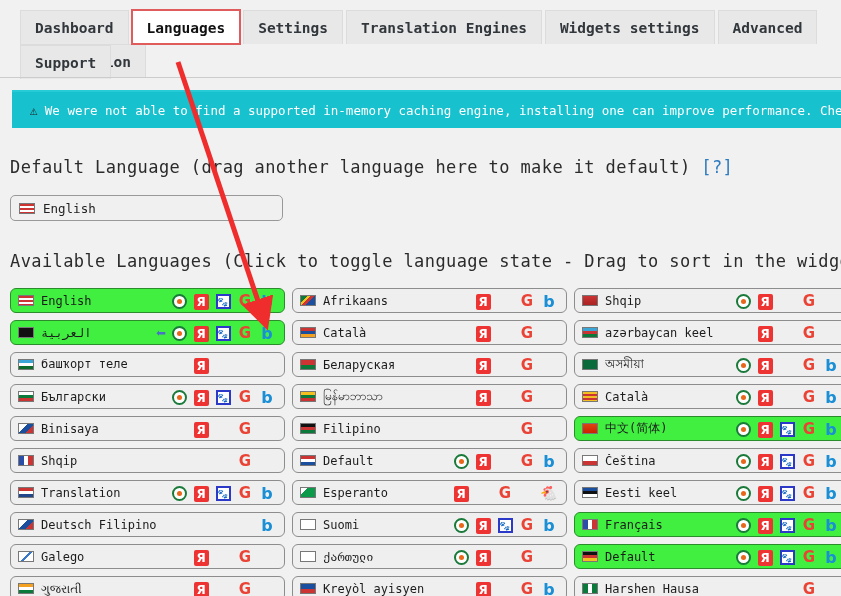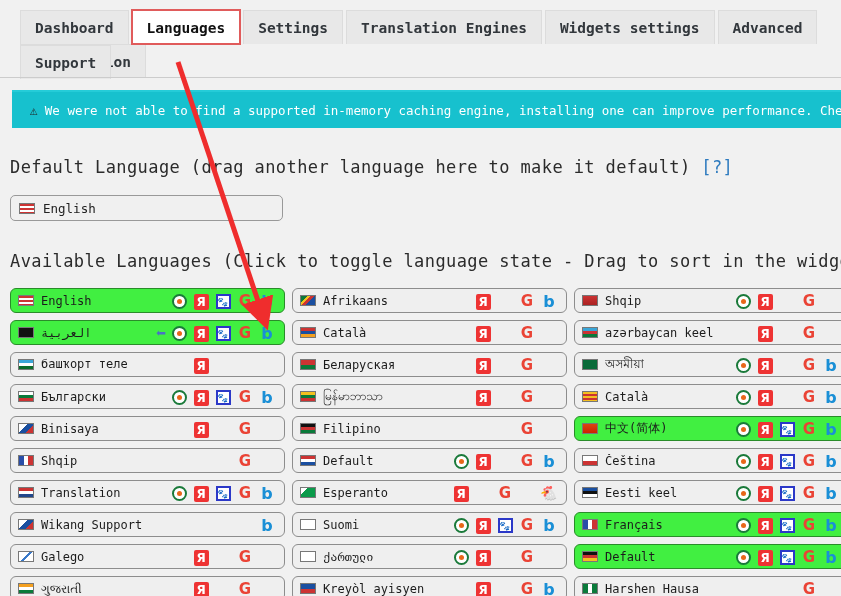--- a/index.html
+++ b/index.html
@@ -258,21 +258,21 @@
           <span class="eslot">
             <span class="ic-google">G</span>
           </span>
           <span class="eslot">
             <span class="ic-bing">b</span>
           </span>
         </span>
       </div>
       <div class="lrow">
         <span class="flag" style="background: linear-gradient(135deg, rgb(255, 255, 255) 0px, rgb(255, 255, 255) 38%, rgb(26, 79, 160) 38%, rgb(26, 79, 160) 69%, rgb(204, 51, 51) 69%);"></span>
-        <span class="lname">Wikang Support</span>
+        <span class="lname">Deutsch Filipino</span>
         <span class="engines">
           <span class="eslot"></span>
           <span class="eslot"></span>
           <span class="eslot"></span>
           <span class="eslot"></span>
           <span class="eslot">
             <span class="ic-bing">b</span>
           </span>
         </span>
       </div>

